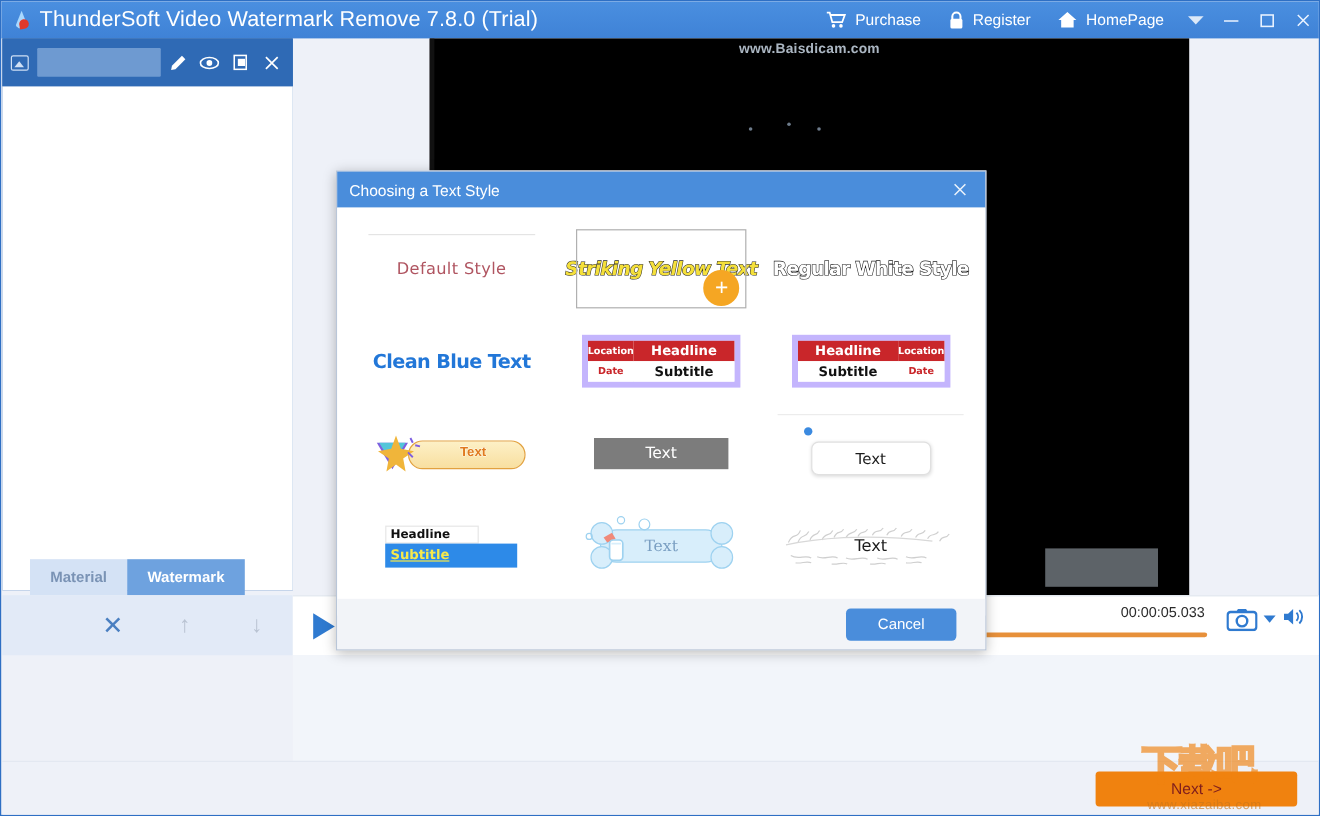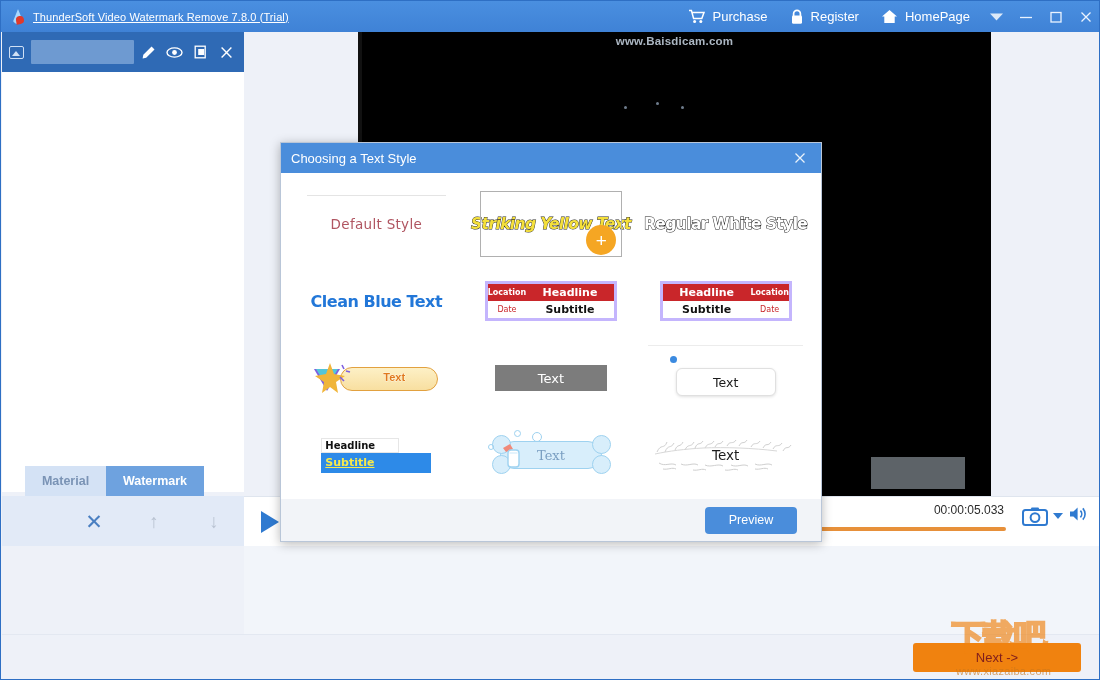--- a/index.html
+++ b/index.html
@@ -33,23 +33,22 @@
     border-left: 6px solid transparent; border-right: 6px solid transparent;
     border-bottom: 15px solid #a8d8ff;
     border-radius: 50% 50% 48% 48%;
   }
   .tb-logo:after {
     content: ""; position: absolute; left: 6px; top: 7px;
     width: 8px; height: 8px; background: #e0392b;
     border-radius: 50% 50% 50% 0; transform: rotate(-10deg);
   }
   #app-title {
-    color: #ffffff; font-size: 11px; letter-spacing: 0.1px;
+    color: #ffffff; font-size: 18px; letter-spacing: 0.1px;
     white-space: nowrap;
-    text-decoration: underline;
   }
   .tb-right {
     margin-left: auto; display: flex; align-items: center; height: 31px;
   }
   .tb-item {
     display: flex; align-items: center; gap: 7px;
     color: #ffffff; font-size: 13px; padding: 0 11px; height: 31px;
     white-space: nowrap;
   }
   .tb-ico { display: inline-flex; align-items: center; }
@@ -341,35 +340,35 @@
   .sp-white {
     font-size: 15.5px; font-weight: bold; color: #ffffff;
     letter-spacing: -.6px; -webkit-text-stroke: 1px #1a1a1a;
     paint-order: stroke fill; font-family: "DejaVu Sans", sans-serif;
   }
   .sp-blue {
     font-size: 16px; font-weight: bold; color: #2277d8; letter-spacing: -.5px;
     font-family: "DejaVu Sans", sans-serif;
   }
   .news-box {
-    width: 132px; border: 3px solid #c4b5fd; background: #fff;
+    width: 132px; border: 5px solid #c4b5fd; background: #fff;
     font-family: "DejaVu Sans", sans-serif;
   }
   .news-row { display: flex; height: 17px; }
   .news-row2 { display: flex; height: 17px; }
   .nb-loc {
     background: #c9262a; color: #fff; font-size: 8px; font-weight: bold;
     display: flex; align-items: center; justify-content: center; width: 38px;
   }
   .nb-head {
     background: #c9262a; color: #fff; font-size: 11px; font-weight: bold;
     display: flex; align-items: center; justify-content: center; flex: 1;
   }
   .nb-date {
-    background: #fff; color: #c9262a; font-size: 8px; font-weight: normal;
+    background: #fff; color: #c9262a; font-size: 8px; font-weight: bold;
     display: flex; align-items: center; justify-content: center; width: 38px;
   }
   .nb-sub {
     background: #fff; color: #111; font-size: 11px; font-weight: bold;
     display: flex; align-items: center; justify-content: center; flex: 1;
   }
   .sp-ribbon {
     position: relative; width: 128px; height: 34px;
     display: flex; align-items: center;
   }
@@ -742,17 +741,17 @@
               </g>
             </svg>
             <span class="gt">Text</span>
           </div>
         </div>
 
       </div>
     </div>
 
     <div id="dlg-footer">
-      <button id="btn-cancel">Preview</button>
+      <button id="btn-cancel">Cancel</button>
     </div>
   </div>
 
 </div>
 
 </body></html>

